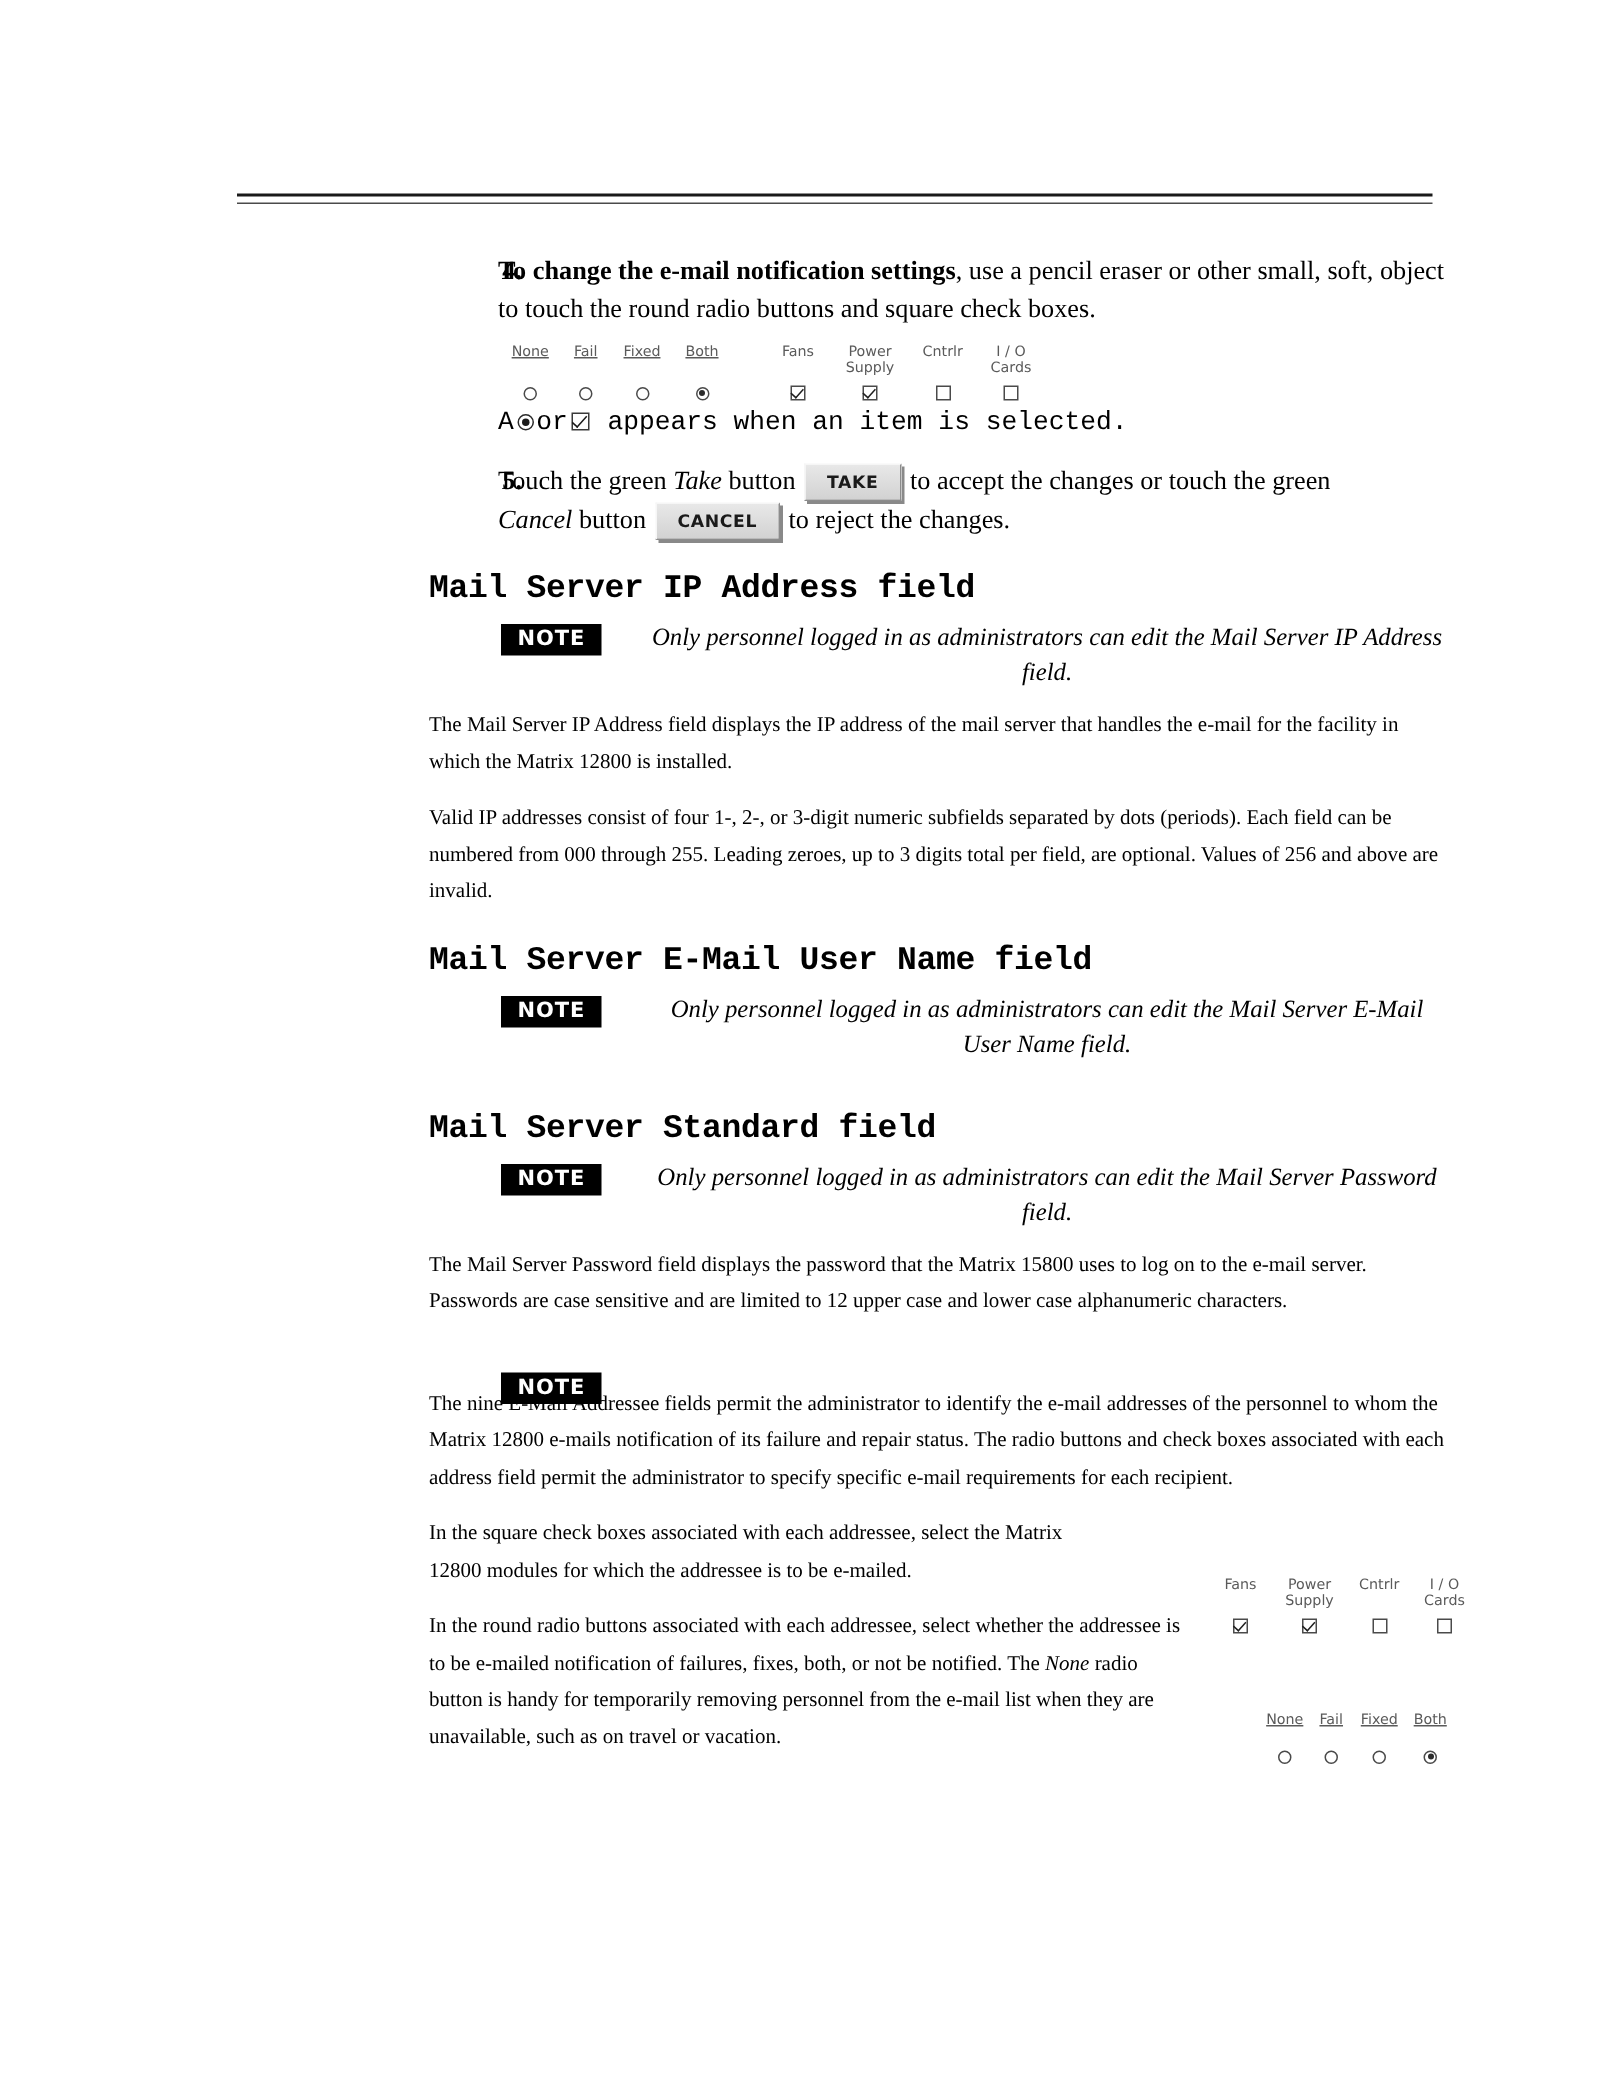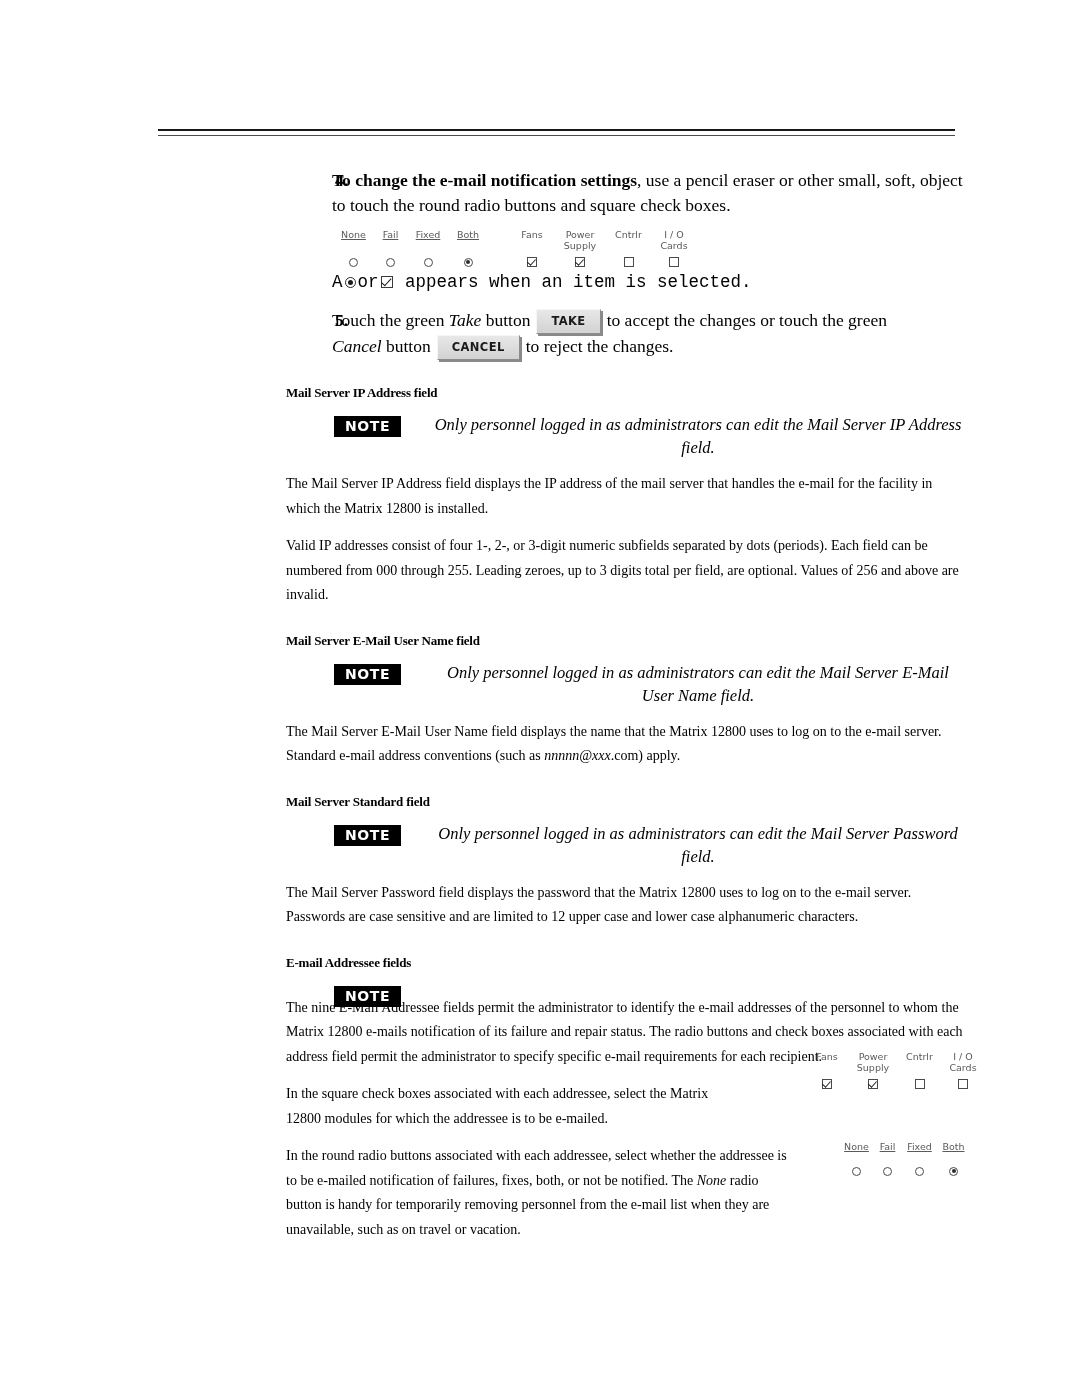--- a/index.html
+++ b/index.html
@@ -60,22 +60,22 @@
   .step-body {
     font-size: 17.5px;
     line-height: 24.5px;
     text-align: left;
   }
   .step-body b { font-weight: bold; }
   .step-body i { font-style: italic; }
 
   
   h2.sect {
-    font-family: Liberation Serif, serif;
-    font-size: 13px;
+    font-family: Liberation Mono, monospace;
+    font-size: 22px;
     font-weight: bold;
     letter-spacing: -0.2px;
     margin: 0;
     padding: 0;
     line-height: 22px;
   }
 
   
   .note-block {
     position: relative;
@@ -381,38 +381,33 @@
     <p class="body indent">Valid IP addresses consist of four 1-, 2-, or 3-digit numeric subfields separated by dots (periods).  Each field can be numbered from 000 through 255.  Leading zeroes, up to 3 digits total per field, are optional.  Values of 256 and above are invalid.</p>
 
     <div class="gap-md"></div>
 
     <h2 class="sect">Mail Server E-Mail User Name field</h2>
     <div class="note-block">
       <span class="note-badge">NOTE</span>
       <div class="note-text">Only personnel logged in as administrators can edit the Mail Server E-Mail User Name field.</div>
     </div>
     <div class="gap-sm"></div>
-    <p class="body indent">
-      <span>The Mail Server E-Mail User Name field displays the name that the Matrix 12800 uses to log on to the e-mail server.  Standard e-mail address conventions (such as</span>
-      <i>nnnnn@xxx</i><span>.com) apply.</span>
-    </p>
 
     <div class="gap-md"></div>
 
     <h2 class="sect">Mail Server Standard field</h2>
     <div class="note-block">
       <span class="note-badge">NOTE</span>
       <div class="note-text">Only personnel logged in as administrators can edit the Mail Server Password field.</div>
     </div>
     <div class="gap-sm"></div>
-    <p class="body indent">The Mail Server Password field displays the password that the Matrix 12800 uses to log on to the e-mail server.  Passwords are case sensitive and are limited to 12 upper case and lower case alphanumeric characters.</p>
+    <p class="body indent">The Mail Server Password field displays the password that the Matrix 15800 uses to log on to the e-mail server.  Passwords are case sensitive and are limited to 12 upper case and lower case alphanumeric characters.</p>
 
     <div class="gap-md"></div>
 
-    <h2 class="sect">E-mail Addressee fields</h2>
     <div class="note-block">
       <span class="note-badge">NOTE</span>
     </div>
     <div class="gap-sm"></div>
     <p class="body indent">The nine E-Mail Addressee fields permit the administrator to identify the e-mail addresses of the personnel to whom the Matrix 12800 e-mails notification of its failure and repair status.  The radio buttons and check boxes associated with each address field permit the administrator to specify specific e-mail requirements for each recipient.</p>
     <div class="gap-sm"></div>
     <p class="body indent" style="width:460px;">In the square check boxes associated with each addressee, select the Matrix 12800 modules for which the addressee is to be e-mailed.</p>
     <div class="gap-sm"></div>
     <p class="body indent" style="width:510px;">
       <span>In the round radio buttons associated with each addressee, select whether the addressee is to be e-mailed notification of failures, fixes, both, or not be notified.  The</span>

